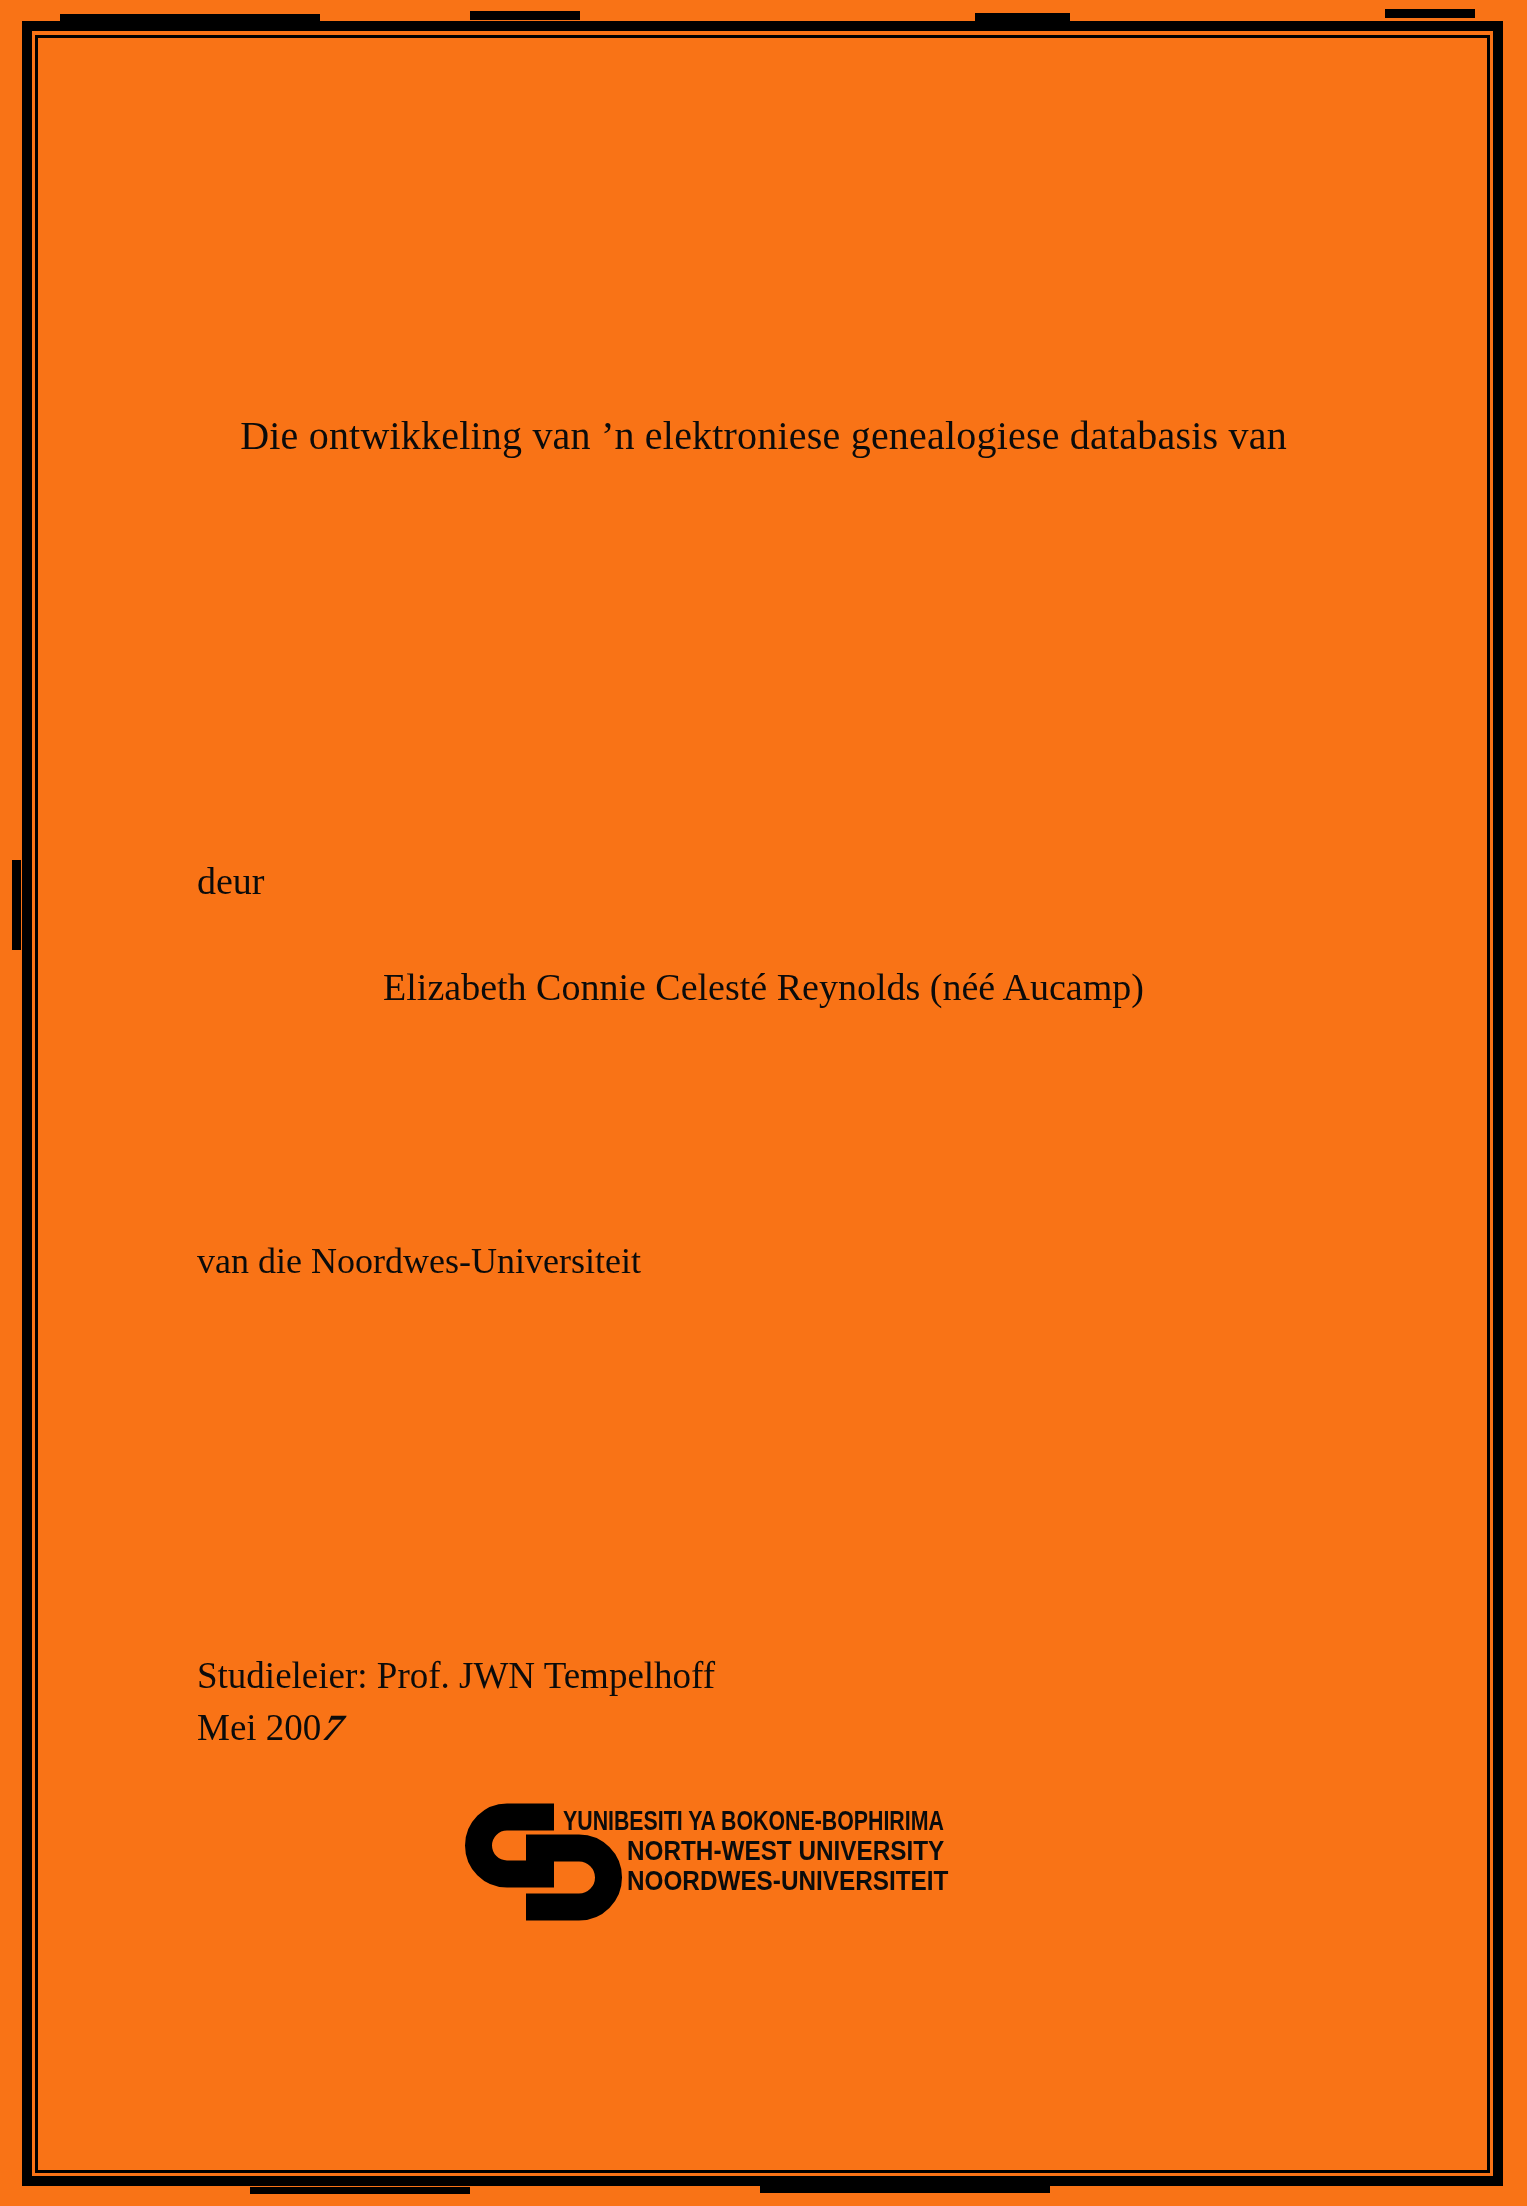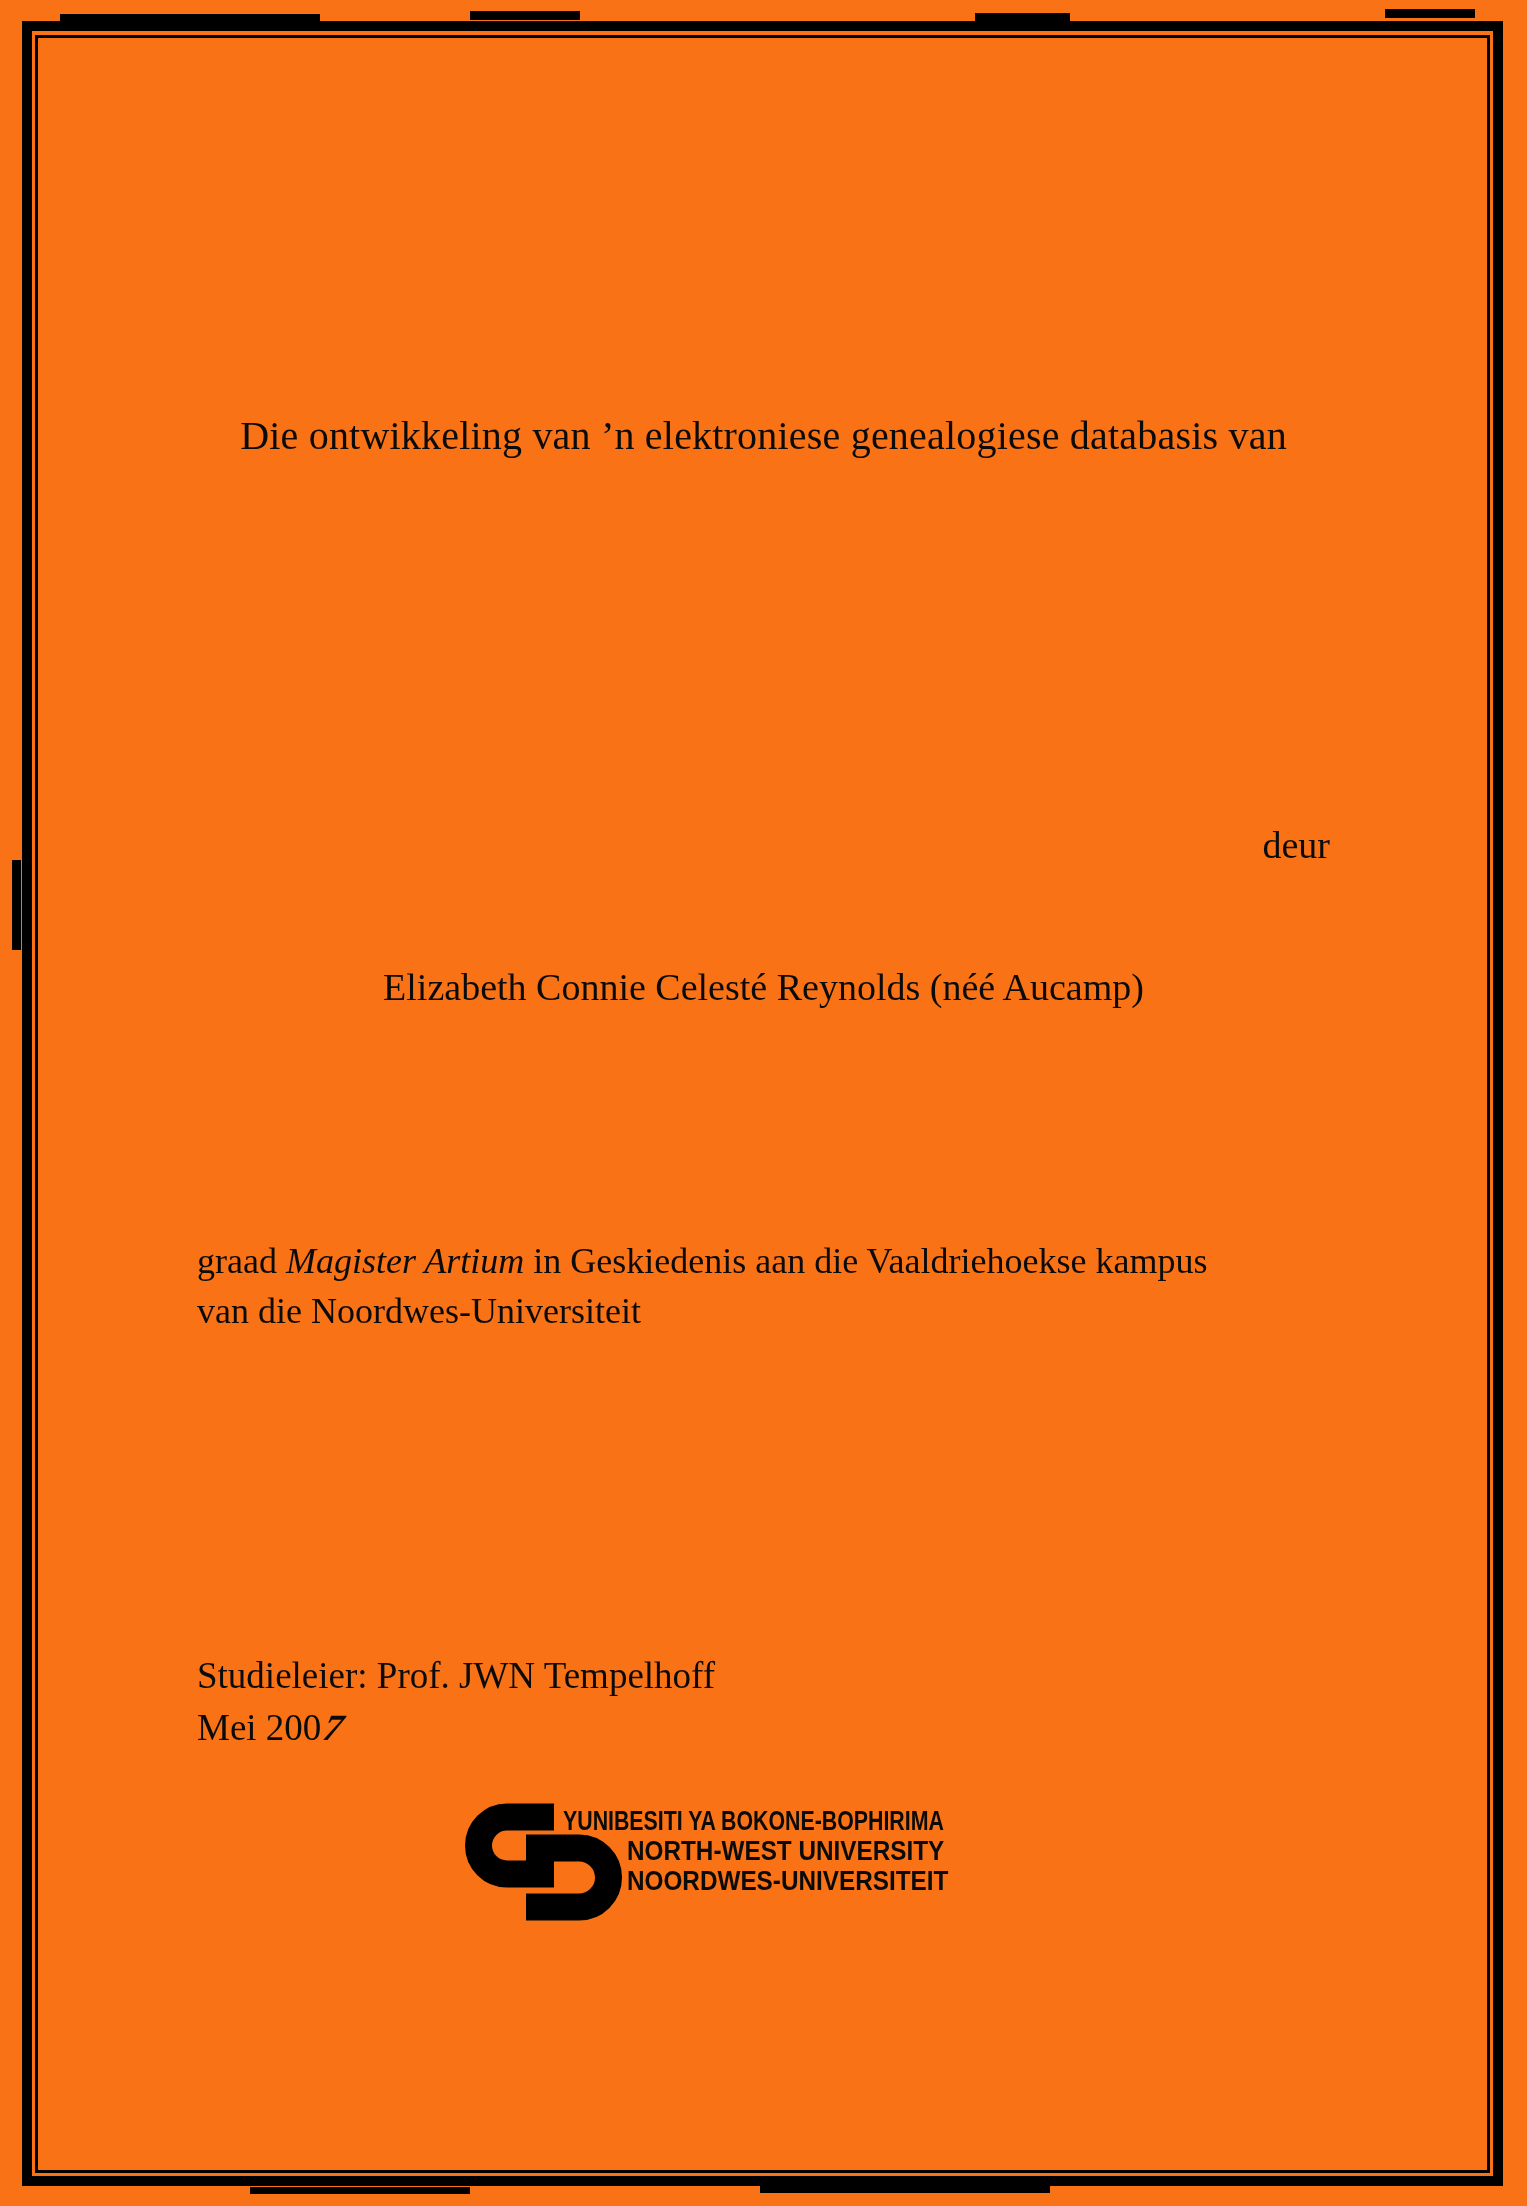--- a/index.html
+++ b/index.html
@@ -44,24 +44,24 @@
     left: 197px;
     width: 1133px;
     text-align: center;
     font-size: 40px;
     line-height: 76px;
     letter-spacing: 0.2px;
     white-space: nowrap;
   }
   .byline {
     position: absolute;
-    top: 820px;
+    top: 856px;
     left: 197px;
     width: 1133px;
-    text-align: right;
+    text-align: left;
     font-size: 38px;
     line-height: 50px;
   }
   .author {
     position: absolute;
     top: 962px;
     left: 197px;
     width: 1133px;
     text-align: center;
     font-size: 38px;
@@ -135,21 +135,20 @@
 
   <div class="title">
     <div>Die ontwikkeling van ’n elektroniese genealogiese databasis van</div>
   </div>
 
   <div class="byline">deur</div>
 
   <div class="author">Elizabeth Connie Celesté Reynolds (néé Aucamp)</div>
 
   <div class="statement">
-    <div class="plain"><span>graad </span><span class="italic">Magister Artium</span><span> in Geskiedenis aan die Vaaldriehoekse kampus</span></div>
     <div class="plain">van die Noordwes-Universiteit</div>
   </div>
 
   <div class="supervisor-block">
     <div>Studieleier: Prof. JWN Tempelhoff</div>
     <div><span>Mei 200</span><span class="digit-skew">7</span></div>
   </div>
 
   <svg class="logo-mark" viewBox="0 0 162 122" aria-hidden="true">
     <path d="M 92,15 H 45 A 28.5,28.5 0 0 0 45,72 H 92" fill="none" stroke="#000" stroke-width="27"></path>

